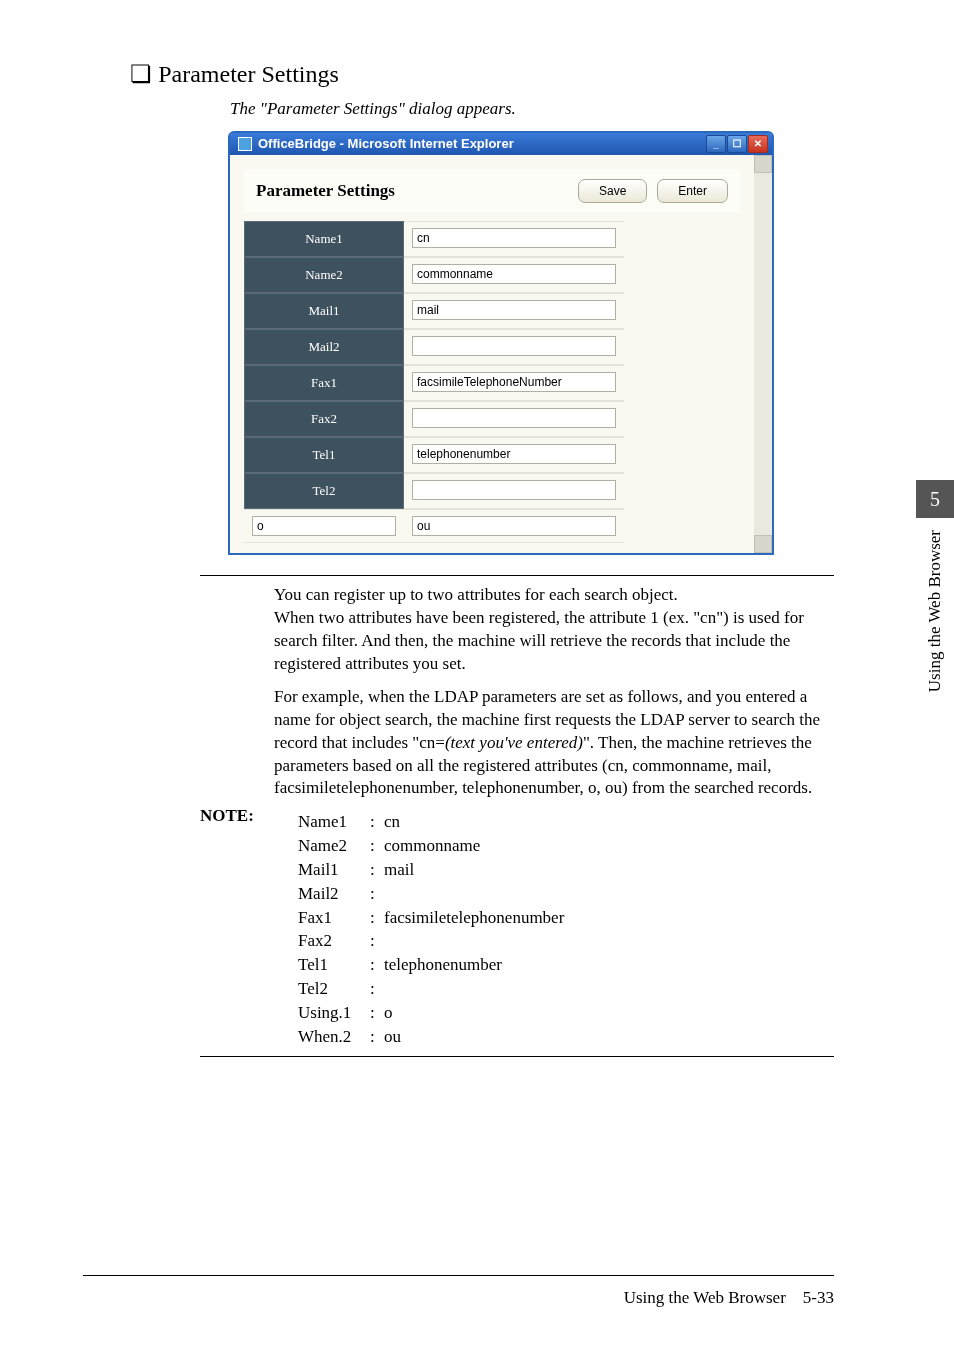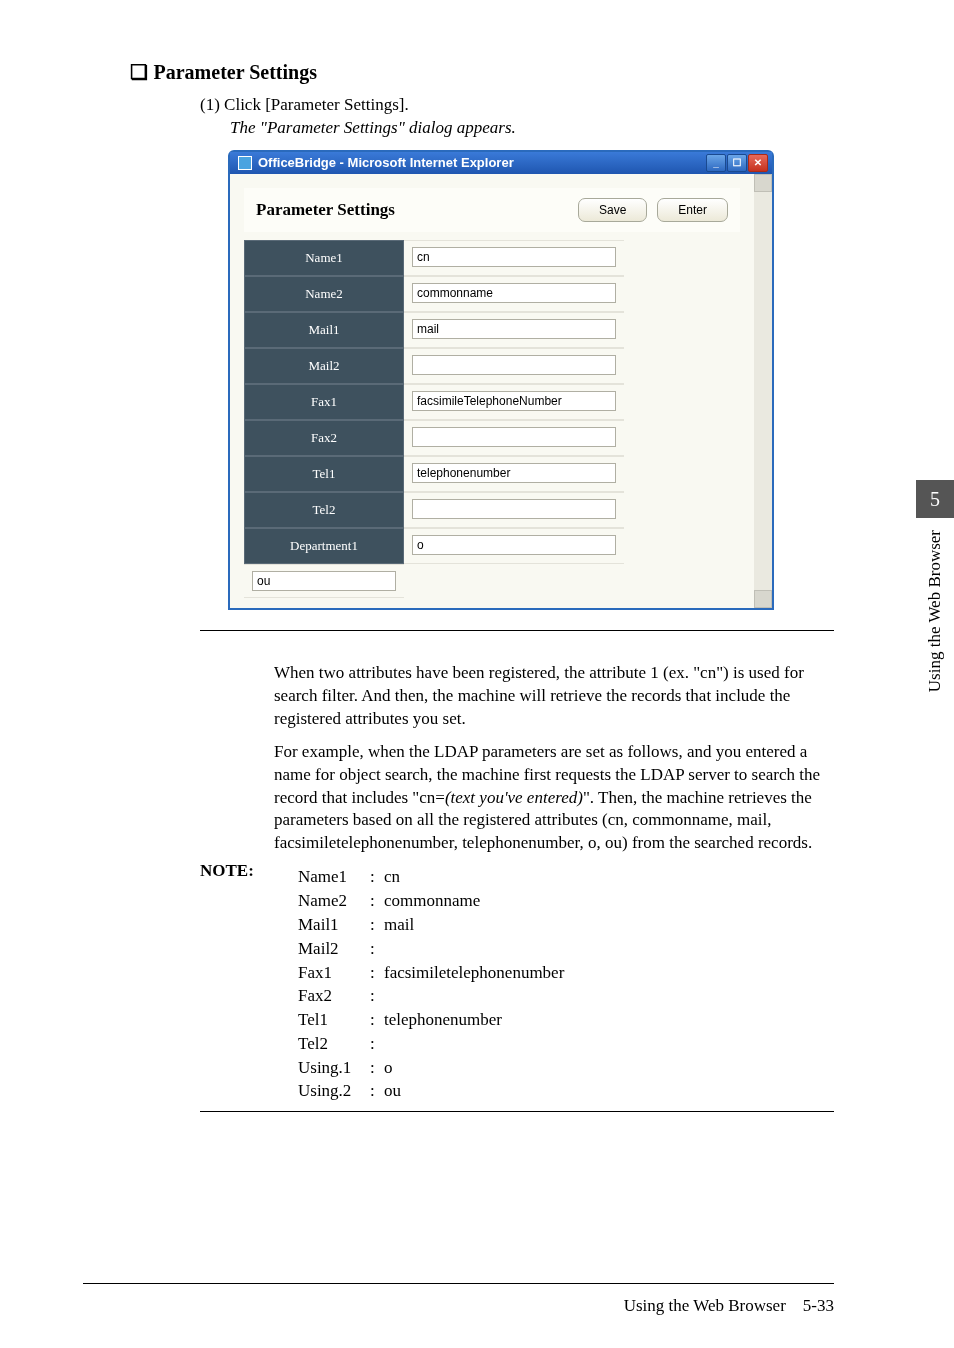--- a/index.html
+++ b/index.html
@@ -5,22 +5,22 @@
     * { margin: 0; padding: 0; box-sizing: border-box; }
     body {
       font-family: Georgia, 'Times New Roman', serif;
       background: #fff;
       width: 954px;
       height: 1348px;
       position: relative;
     }
     .content { padding: 60px 120px 0 130px; }
     .section-title {
-      font-weight: bold;
-      font-size: 20px;
+      font-weight: normal;
+      font-size: 24px;
       margin-bottom: 10px;
     }
     .checkbox-mark { font-family: Arial, sans-serif; }
     .step-text { margin-left: 70px; font-size: 17px; line-height: 1.35; }
     .italic { font-style: italic; }
 
     .browser-window {
       margin: 10px 0 20px 98px;
       width: 546px;
       border: 2px solid #2a6abc;
@@ -161,36 +161,35 @@
       position: absolute;
       right: 9px;
       top: 530px;
       writing-mode: vertical-rl;
       transform: rotate(180deg);
       font-size: 17px;
       font-family: Georgia, serif;
     }
     .footer {
       position: absolute;
-      bottom: 32px;
+      bottom: 40px;
       width: 100%;
       padding: 0 120px 0 83px;
     }
     .footer-line { border-top: 1px solid #000; margin-bottom: 12px; }
     .footer-text { text-align: right; font-size: 17px; }
   </style>
 </head>
 <body>
 
 <div class="content">
   <div class="section-title">
     <span class="checkbox-mark">❏ </span><span>Parameter Settings</span>
   </div>
 
-  <div class="step-text"><span>(1) Click [Parameter Settings].</span></div>
   <div class="step-text italic" style="margin-left:100px"><span>The "Parameter Settings" dialog appears.</span></div>
 
   <div class="browser-window">
     <div class="title-bar">
       <div class="title-bar-left">
         <div class="ie-icon"></div>
         <span>OfficeBridge - Microsoft Internet Explorer</span>
       </div>
       <div class="win-controls">
         <div class="win-btn">_</div>
@@ -221,35 +220,34 @@
           <div class="label-cell">Mail2</div>
           <div class="input-cell"><input value="" style=""></div>
           <div class="label-cell">Fax1</div>
           <div class="input-cell"><input value="facsimileTelephoneNumber" style=""></div>
           <div class="label-cell">Fax2</div>
           <div class="input-cell"><input value="" style=""></div>
           <div class="label-cell">Tel1</div>
           <div class="input-cell"><input value="telephonenumber" style=""></div>
           <div class="label-cell">Tel2</div>
           <div class="input-cell"><input value="" style=""></div>
-          <div class="label-cell">Department1</div>
           <div class="input-cell"><input value="o" style=""></div>
           <div class="input-cell"><input value="ou" style=""></div>
         </div>
       </div>
     </div>
   </div>
 
 
   <div class="note-block">
     <div class="note-inner">
       <div class="note-label">NOTE:</div>
       <div class="note-body">
         <p>
-          <br>
+          <span>You can register up to two attributes for each search object.</span><br>
           <span>When two attributes have been registered, the attribute 1 (ex. "cn") is used for search filter. And then, the machine will retrieve the records that include the registered attributes you set.</span>
         </p>
         <p>
           <span>For example, when the LDAP parameters are set as follows, and you entered a name for object search, the machine first requests the LDAP server to search the record that includes "cn=</span><span class="italic">(text you've entered)</span><span>". Then, the machine retrieves the parameters based on all the registered attributes (cn, commonname, mail, facsimiletelephonenumber, telephonenumber, o, ou) from the searched records.</span>
         </p>
         <div class="attr-list">
           <div class="row">
               <span class="k">Name1</span>
               <span class="c">:</span>
               <span>cn</span>
@@ -288,21 +286,21 @@
               <span class="k">Tel2</span>
               <span class="c">:</span>
               <span></span>
             </div>
           <div class="row">
               <span class="k">Using.1</span>
               <span class="c">:</span>
               <span>o</span>
             </div>
           <div class="row">
-              <span class="k">Using.2</span>
+              <span class="k">When.2</span>
               <span class="c">:</span>
               <span>ou</span>
             </div>
         </div>
       </div>
     </div>
   </div>
 </div>
 
 <div class="side-tab">5</div>

